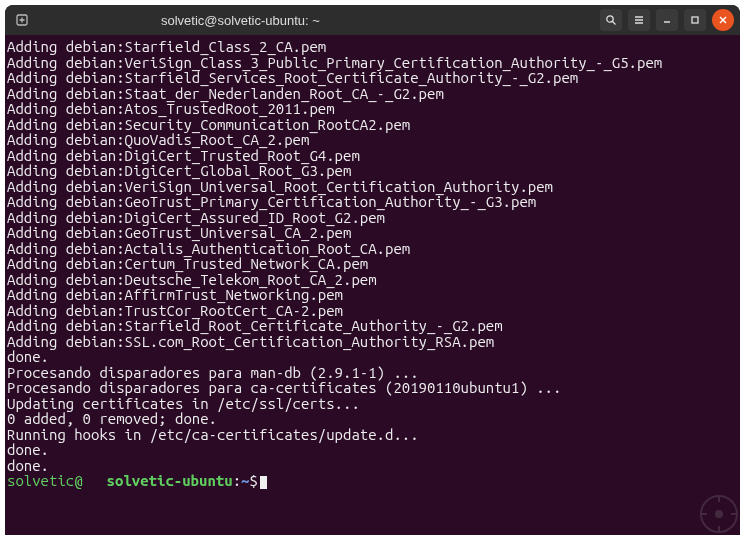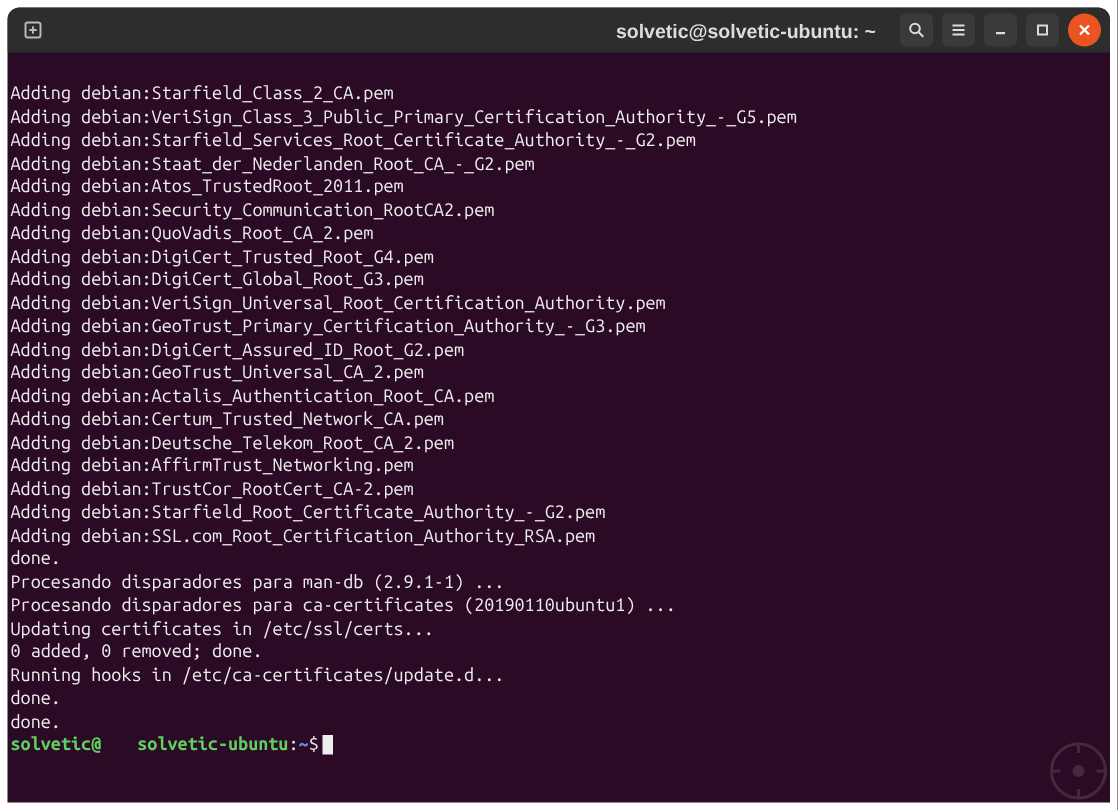--- a/index.html
+++ b/index.html
@@ -32,24 +32,24 @@
       border-radius: 8px 8px 0 0;
     }
     .title-left { width: 150px; display:flex; align-items:center; }
     .title-left .btn-icon {
       width: 22px; height: 22px; border-radius: 4px;
       display:flex; align-items:center; justify-content:center;
       margin-right: 4px;
     }
     .title-center {
       flex: 1;
-      text-align: right;
+      text-align: left;
       color: #ddd;
       font-size: 13px;
-      font-weight: 700;
+      font-weight: 400;
     }
     .title-right {
       width: 150px;
       display: flex;
       justify-content: flex-end;
       align-items: center;
       gap: 6px;
     }
     .ctl-btn {
       width: 22px; height: 22px;
@@ -58,29 +58,29 @@
       background: #3a3a3a;
       cursor: pointer;
     }
     .ctl-btn.close {
       background: #e95420;
       border-radius: 50%;
     }
     .ctl-btn svg { display:block; }
     .term-body {
       flex: 1;
-      padding: 20px 2px;
+      padding: 4px 2px;
       font-family: "Ubuntu Mono", "DejaVu Sans Mono", monospace;
-      font-size: 12px;
+      font-size: 15px;
       line-height: 15.5px;
       color: #eee;
       white-space: pre;
       overflow: hidden;
     }
-    .prompt-user { color: #5fd05f; font-weight: bold; }
+    .prompt-user { color: #5fd05f; font-weight: normal; }
     .prompt-host { color: #5fd05f; font-weight: bold; margin-left: 24px; }
     .prompt-path { color: #6c8ed4; font-weight: bold; }
     .prompt-sep  { color: #eee; }
     .cursor {
       display:inline-block;
       width: 7px; height: 13px;
       background: #eee;
       vertical-align: text-bottom;
       margin-left: 2px;
     }

